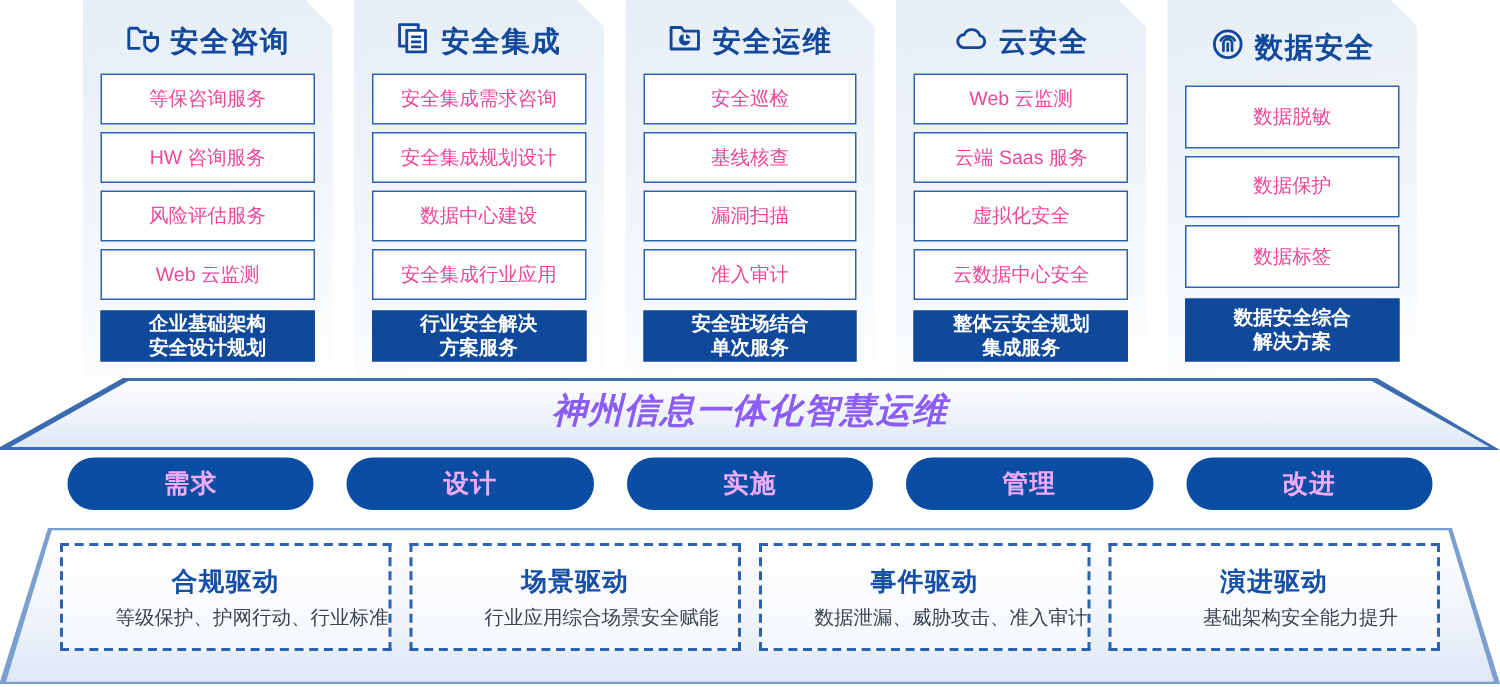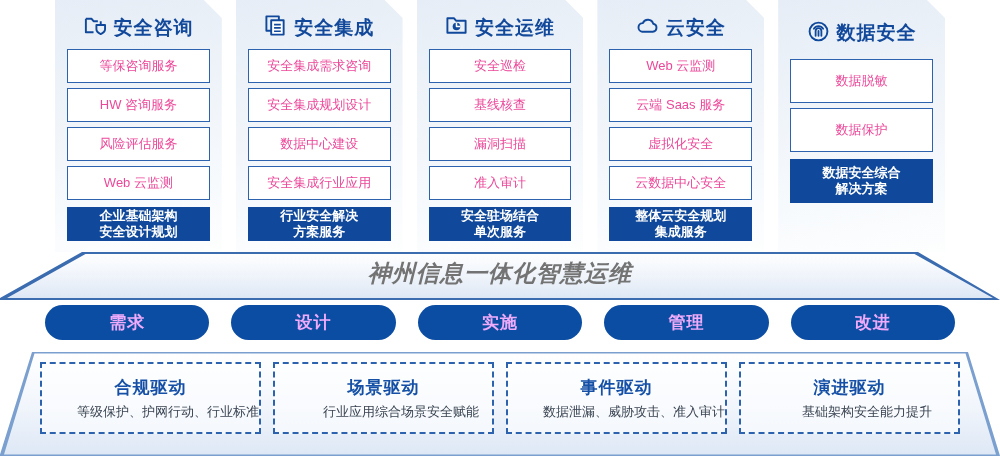--- a/index.html
+++ b/index.html
@@ -99,21 +99,21 @@
     clip-path: polygon(8.2% 0, 91.8% 0, 100% 100%, 0 100%,
                        0 calc(100% - 2px), 99.3% calc(100% - 2px),
                        91.45% 2px, 8.55% 2px, 0.7% calc(100% - 2px), 0 calc(100% - 2px));
   }
   .banner-text {
     position: absolute; left: 0; right: 0; top: 6px;
     text-align: center;
     font-size: 23px;
     font-weight: bold;
     font-style: italic;
-    color: #737373;
+    color: #8b5cf6;
     letter-spacing: 1px;
   }
 
   
   .pills {
     position: absolute;
     left: 0; top: 305px; width: 1000px; height: 44px;
     display: flex;
     justify-content: center;
     gap: 22px;
@@ -274,20 +274,21 @@
             <circle cx="12" cy="12" r="9.3" stroke-width="2"></circle>
             <path d="M9 16.5v-5a3 3 0 0 1 6 0v5"></path>
             <path d="M12 16.5v-5"></path>
             <path d="M7.2 9.2a5.6 5.6 0 0 1 9.6 0"></path>
           </svg>
         </span>
         <span class="card-title">数据安全</span>
       </div>
       <div class="item">数据脱敏</div>
       <div class="item">数据保护</div>
+      <div class="item">数据标签</div>
       <div class="footer-item">数据安全综合
 解决方案</div>
     </div>
 
   </div>
 
   <div class="banner-wrap">
     <div class="banner"></div>
     <div class="banner-edge"></div>
     <div class="banner-text">神州信息一体化智慧运维</div>

